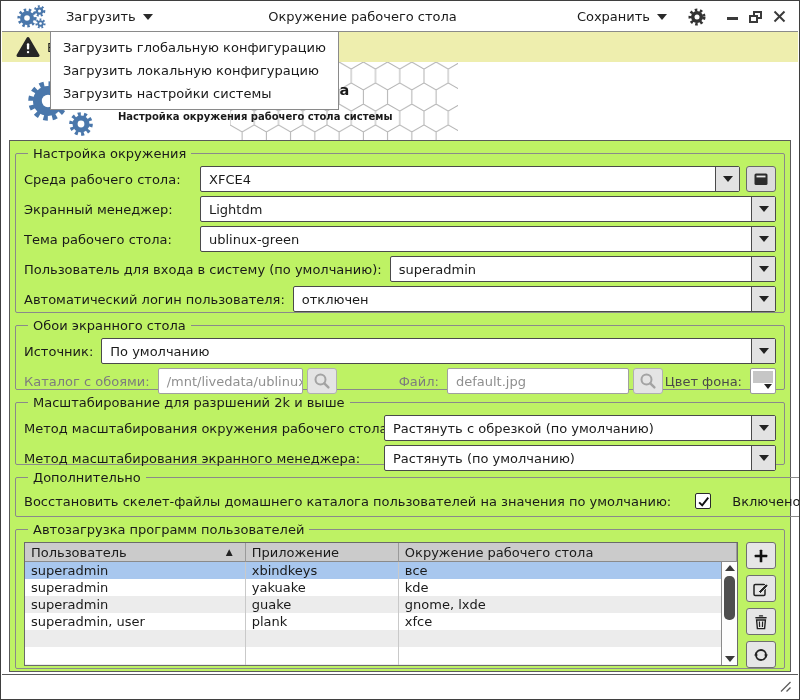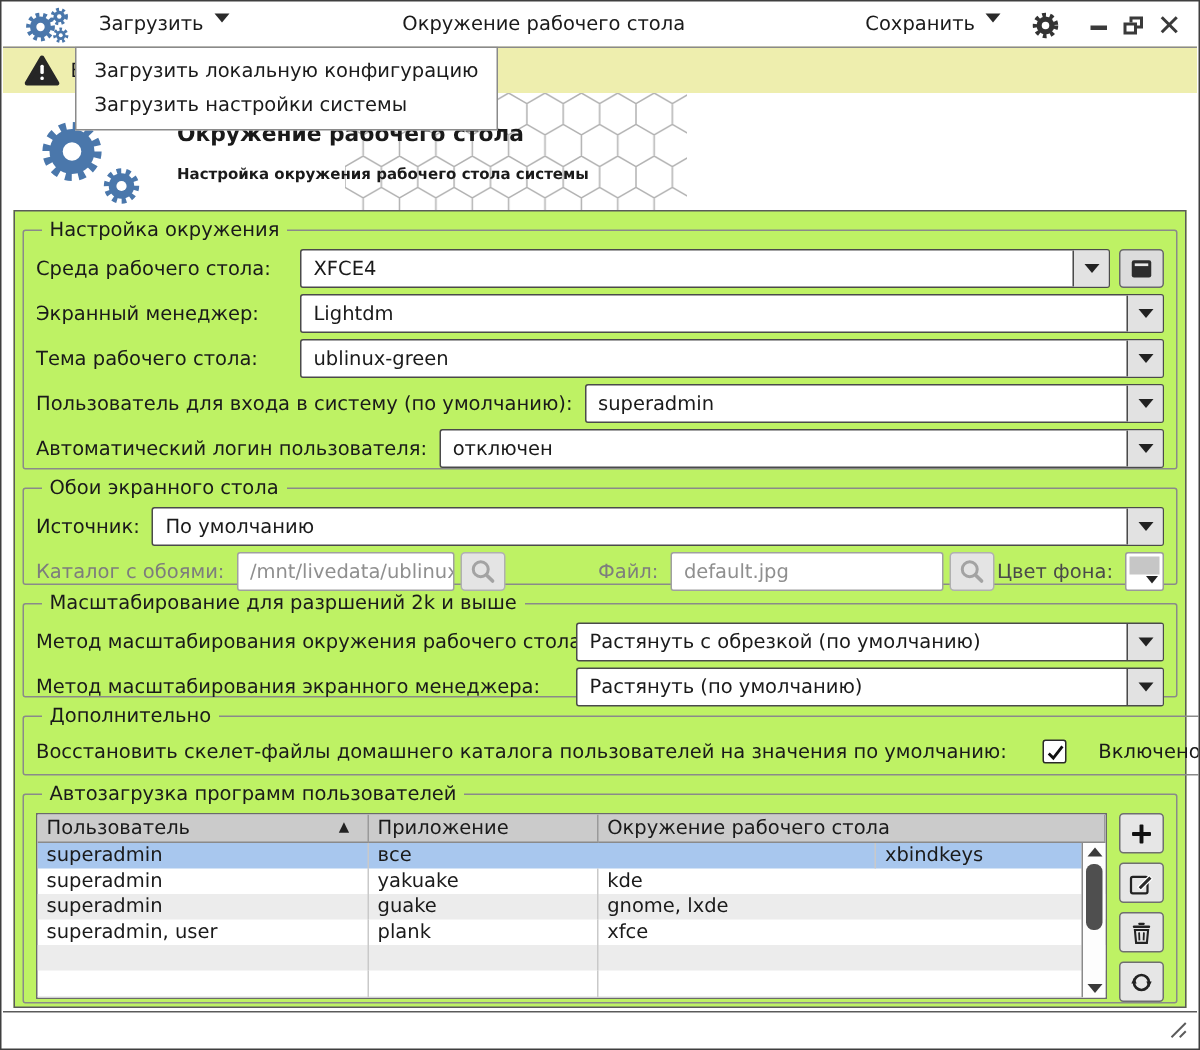--- a/index.html
+++ b/index.html
@@ -3,21 +3,21 @@
 <meta charset="utf-8">
 <style>
   * { box-sizing: border-box; margin: 0; padding: 0; }
   html,body { width:800px; height:700px; }
   body { font-family:"DejaVu Sans","Liberation Sans",sans-serif; font-size:13px; color:#1a1a1a; background:#fff; }
   .win { position:absolute; inset:0; border:1px solid #3f3f3f; background:#fff; overflow:hidden; }
 
   
   .menubar { position:absolute; left:1px; right:1px; top:1px; height:29px; background:#fff; display:flex; align-items:center; }
   .appicon { margin-left:13px; width:32px; height:26px; flex:none; }
-  .menu-item { display:flex; align-items:flex-start; gap:7px; margin-left:15px; padding:4px 4px; cursor:default; }
+  .menu-item { display:flex; align-items:center; gap:7px; margin-left:15px; padding:4px 4px; cursor:default; }
   .tri-down { width:0; height:0; border-left:5px solid transparent; border-right:5px solid transparent; border-top:6px solid #2a2a2a; }
   .mb-title { position:absolute; left:0; right:0; text-align:center; padding-right:75px; pointer-events:none; }
   .mb-right { margin-left:auto; display:flex; align-items:center; gap:16px; margin-right:12px; }
   .winctl { display:flex; align-items:center; gap:11px; margin-left:4px; }
   .ctl-min { width:11px; height:3px; background:#3a3a3a; margin-top:4px; }
   .ctl-max { position:relative; width:13px; height:12px; }
   .ctl-max .sq1 { position:absolute; top:0; right:0; width:9px; height:8px; border:2px solid #3a3a3a; }
   .ctl-max .sq2 { position:absolute; bottom:0; left:0; width:9px; height:8px; border:2px solid #3a3a3a; background:#fff; }
 
   
@@ -175,20 +175,21 @@
         <circle cx="63" cy="47" r="3.4" fill="#fff" stroke="none"></circle>
       </g>
     </svg>
     <div class="htext">
       <div class="htitle">Окружение рабочего стола</div>
       <div class="hsub">Настройка окружения рабочего стола системы</div>
     </div>
   </div>
 
   <div class="dropmenu">
+    <div class="mi">Загрузить глобальную конфигурацию</div>
     <div class="mi">Загрузить локальную конфигурацию</div>
     <div class="mi">Загрузить настройки системы</div>
   </div>
 
   <div class="frame">
 
     <fieldset class="fs-env">
       <legend>Настройка окружения</legend>
       <div class="frow">
         <span class="lbl lbl-w">Среда рабочего стола:</span>
@@ -327,22 +328,22 @@
             </div>
             <div class="tc c2">
                 <span>Приложение</span>
               </div>
             <div class="tc c3">
                 <span>Окружение рабочего стола</span>
               </div>
           </div>
           <div class="trow r-sel">
             <div class="tc c1">superadmin</div>
+            <div class="tc c2">xbindkeys</div>
             <div class="tc c3">все</div>
-            <div class="tc c2">xbindkeys</div>
           </div>
           <div class="trow">
             <div class="tc c1">superadmin</div>
             <div class="tc c2">yakuake</div>
             <div class="tc c3">kde</div>
           </div>
           <div class="trow r-odd">
             <div class="tc c1">superadmin</div>
             <div class="tc c2">guake</div>
             <div class="tc c3">gnome, lxde</div>

